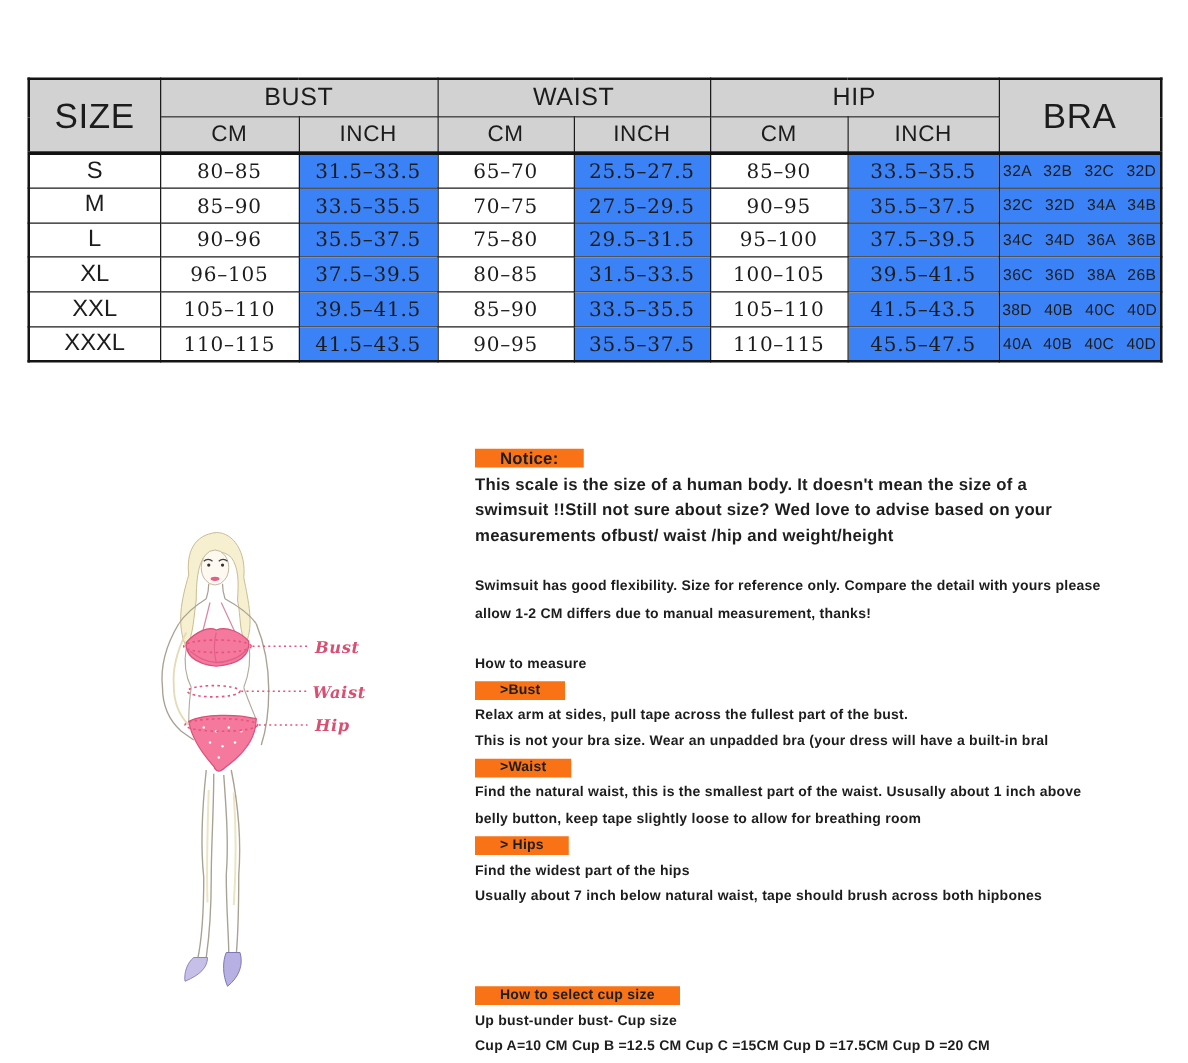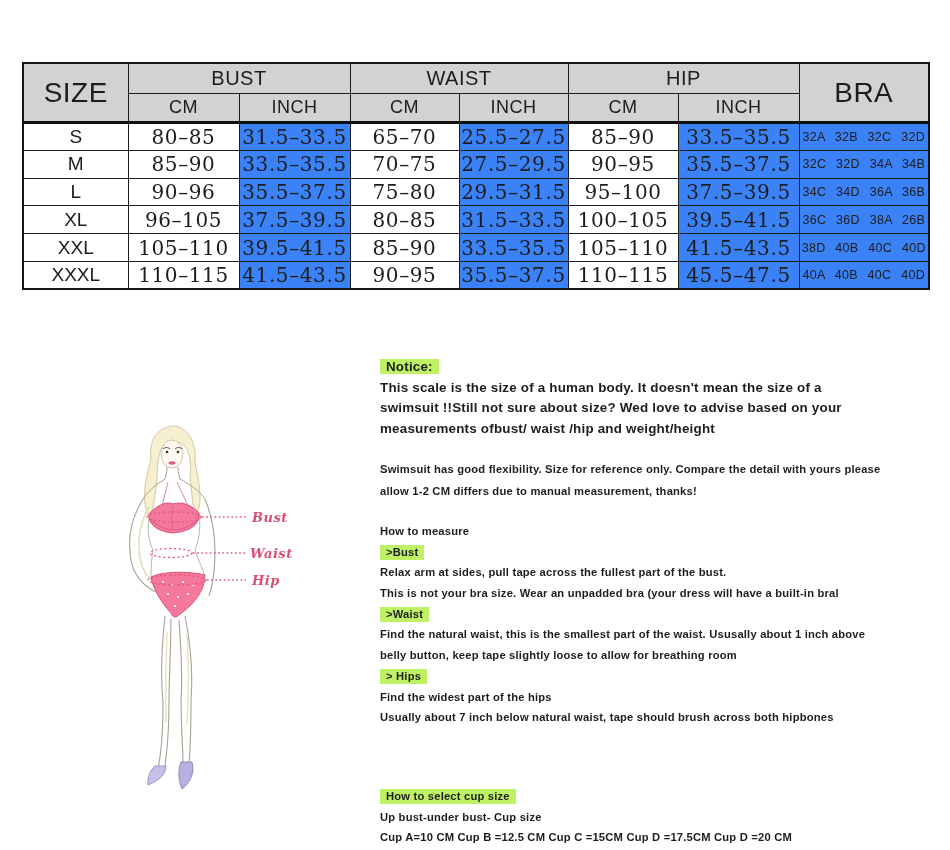--- a/index.html
+++ b/index.html
@@ -11,30 +11,30 @@
               border:2px solid #141414;}
   .size-table th,.size-table td{border:1px solid #1b1b1b;text-align:center;vertical-align:middle;
               padding:0;color:#1c1c1c;overflow:hidden;}
   .size-table thead th{background:#d2d2d2;font-weight:500;}
   .size-table thead{border-bottom:3px solid #111;}
   .th-group{font-size:20px;height:29px;letter-spacing:.5px;}
   .th-sub{font-size:18px;height:27px;letter-spacing:.5px;}
   .th-size{font-size:28px;letter-spacing:.5px;}
   .size-table tbody tr{height:27.8px;}
   .cell-size{font-size:19px;background:#fff;font-weight:500;}
-  .cell-num{font-family:"DejaVu Serif","Liberation Serif",serif;font-size:20px;background:#fff;letter-spacing:.6px;}
+  .cell-num{font-family:"DejaVu Serif","Liberation Serif",serif;font-size:16px;background:#fff;letter-spacing:.6px;}
   .cell-inch{background:#3b82f6;}
   .cell-bra{font-size:12.5px;background:#3b82f6;word-spacing:6px;letter-spacing:.3px;}
 
   
   .txt{position:absolute;left:380px;color:#1d1d1d;font-weight:bold;white-space:nowrap;}
   .txt .line{height:20.7px;line-height:20.7px;}
   .big{font-size:13.4px;letter-spacing:.2px;}
   .small{font-size:11.2px;letter-spacing:.2px;}
-  .hl{background:#bef264;padding:0 6px;display:inline-block;line-height:15px;}
+  .hl{background:#f97316;padding:0 20px;display:inline-block;line-height:15px;}
 
   
   .figure-wrap{position:absolute;left:105px;top:422px;width:205px;height:375px;}
   .script-label{font-family:"DejaVu Serif","Liberation Serif",serif;font-style:italic;font-weight:bold;
                 fill:#d94f72;font-size:13px;letter-spacing:.5px;}
 </style>
 </head>
 <body>
 
 <div class="canvas">

